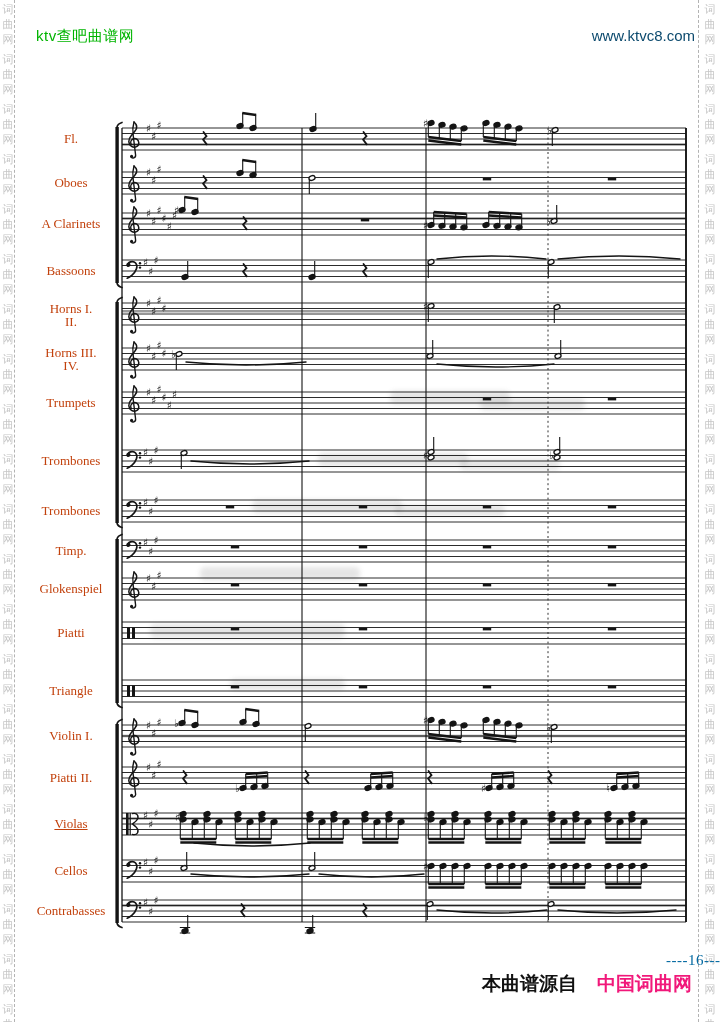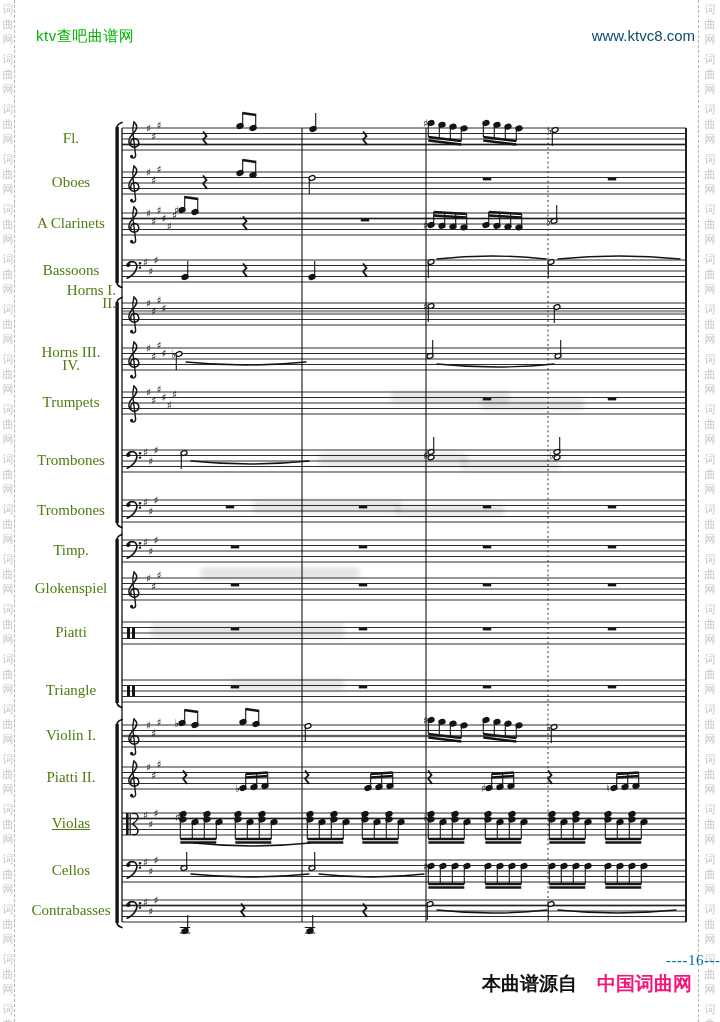--- a/index.html
+++ b/index.html
@@ -11,21 +11,21 @@
   .bcol{position:absolute;top:2px;width:14px;text-align:center;font-size:11px;
         color:#c6c6c6;line-height:15px;user-select:none}
   .bcol.left{left:1px}
   .bcol.right{left:703px}
   .bgap{height:5px}
   .site-name{position:absolute;left:36px;top:27px;font-size:15px;letter-spacing:.5px;
              text-decoration:none;cursor:pointer}
   .site-url{position:absolute;right:25px;top:27px;font-size:15px;text-decoration:none;cursor:pointer}
   .labels,.smudges{position:absolute;left:0;top:0;width:720px;height:1022px}
   .stafflabel{position:absolute;left:26px;width:90px;text-align:center;
-              font-family:"Liberation Serif",serif;font-size:15px;color:#4d7c0f;
+              font-family:"Liberation Serif",serif;font-size:13px;color:#c2410c;
               line-height:13px;white-space:nowrap}
   svg#score{position:absolute;left:0;top:0}
   .pagenum{position:absolute;left:16px;top:952px;width:710px;text-align:right;
            font-family:"Liberation Serif",serif;font-size:15px;color:#0369a1;letter-spacing:.5px}
   .footer{position:absolute;right:28px;top:971px;font-size:19px;font-weight:bold;color:#111}
   .footer a{text-decoration:none;margin-left:20px;cursor:pointer}
   .smudge{position:absolute;background:#8a8a8a;opacity:.22;filter:blur(2.5px);border-radius:5px}
 </style>
 </head>
 <body>
@@ -815,21 +815,21 @@
     <path d="M117,703 q0.6,3.2 5,4.6" fill="none" stroke="#141414" stroke-width="1.6" stroke-linecap="round"></path>
     <rect x="115.4" y="724" width="3.4" height="199" fill="#141414"></rect>
     <path d="M117,724 q0.6,-3.2 5,-4.6" fill="none" stroke="#141414" stroke-width="1.6" stroke-linecap="round"></path>
     <path d="M117,923 q0.6,3.2 5,4.6" fill="none" stroke="#141414" stroke-width="1.6" stroke-linecap="round"></path>
   </svg>
 <div class="labels" id="labels">
     <div class="stafflabel" style="top: 132px;">Fl.</div>
     <div class="stafflabel" style="top: 176px;">Oboes</div>
     <div class="stafflabel" style="top: 217px;">A Clarinets</div>
     <div class="stafflabel" style="top: 264px;">Bassoons</div>
-    <div class="stafflabel" style="top: 284px; text-align: right;">Horns I.<div>II.</div></div>
+    <div class="stafflabel" style="top: 302px;">Horns I.<div>II.</div></div>
     <div class="stafflabel" style="top: 346px;">Horns III.<div>IV.</div></div>
     <div class="stafflabel" style="top: 396px;">Trumpets</div>
     <div class="stafflabel" style="top: 454px;">Trombones</div>
     <div class="stafflabel" style="top: 504px;">Trombones</div>
     <div class="stafflabel" style="top: 544px;">Timp.</div>
     <div class="stafflabel" style="top: 582px;">Glokenspiel</div>
     <div class="stafflabel" style="top: 626px;">Piatti</div>
     <div class="stafflabel" style="top: 684px;">Triangle</div>
     <div class="stafflabel" style="top: 729px;">Violin I.</div>
     <div class="stafflabel" style="top: 771px;">Piatti II.</div>

